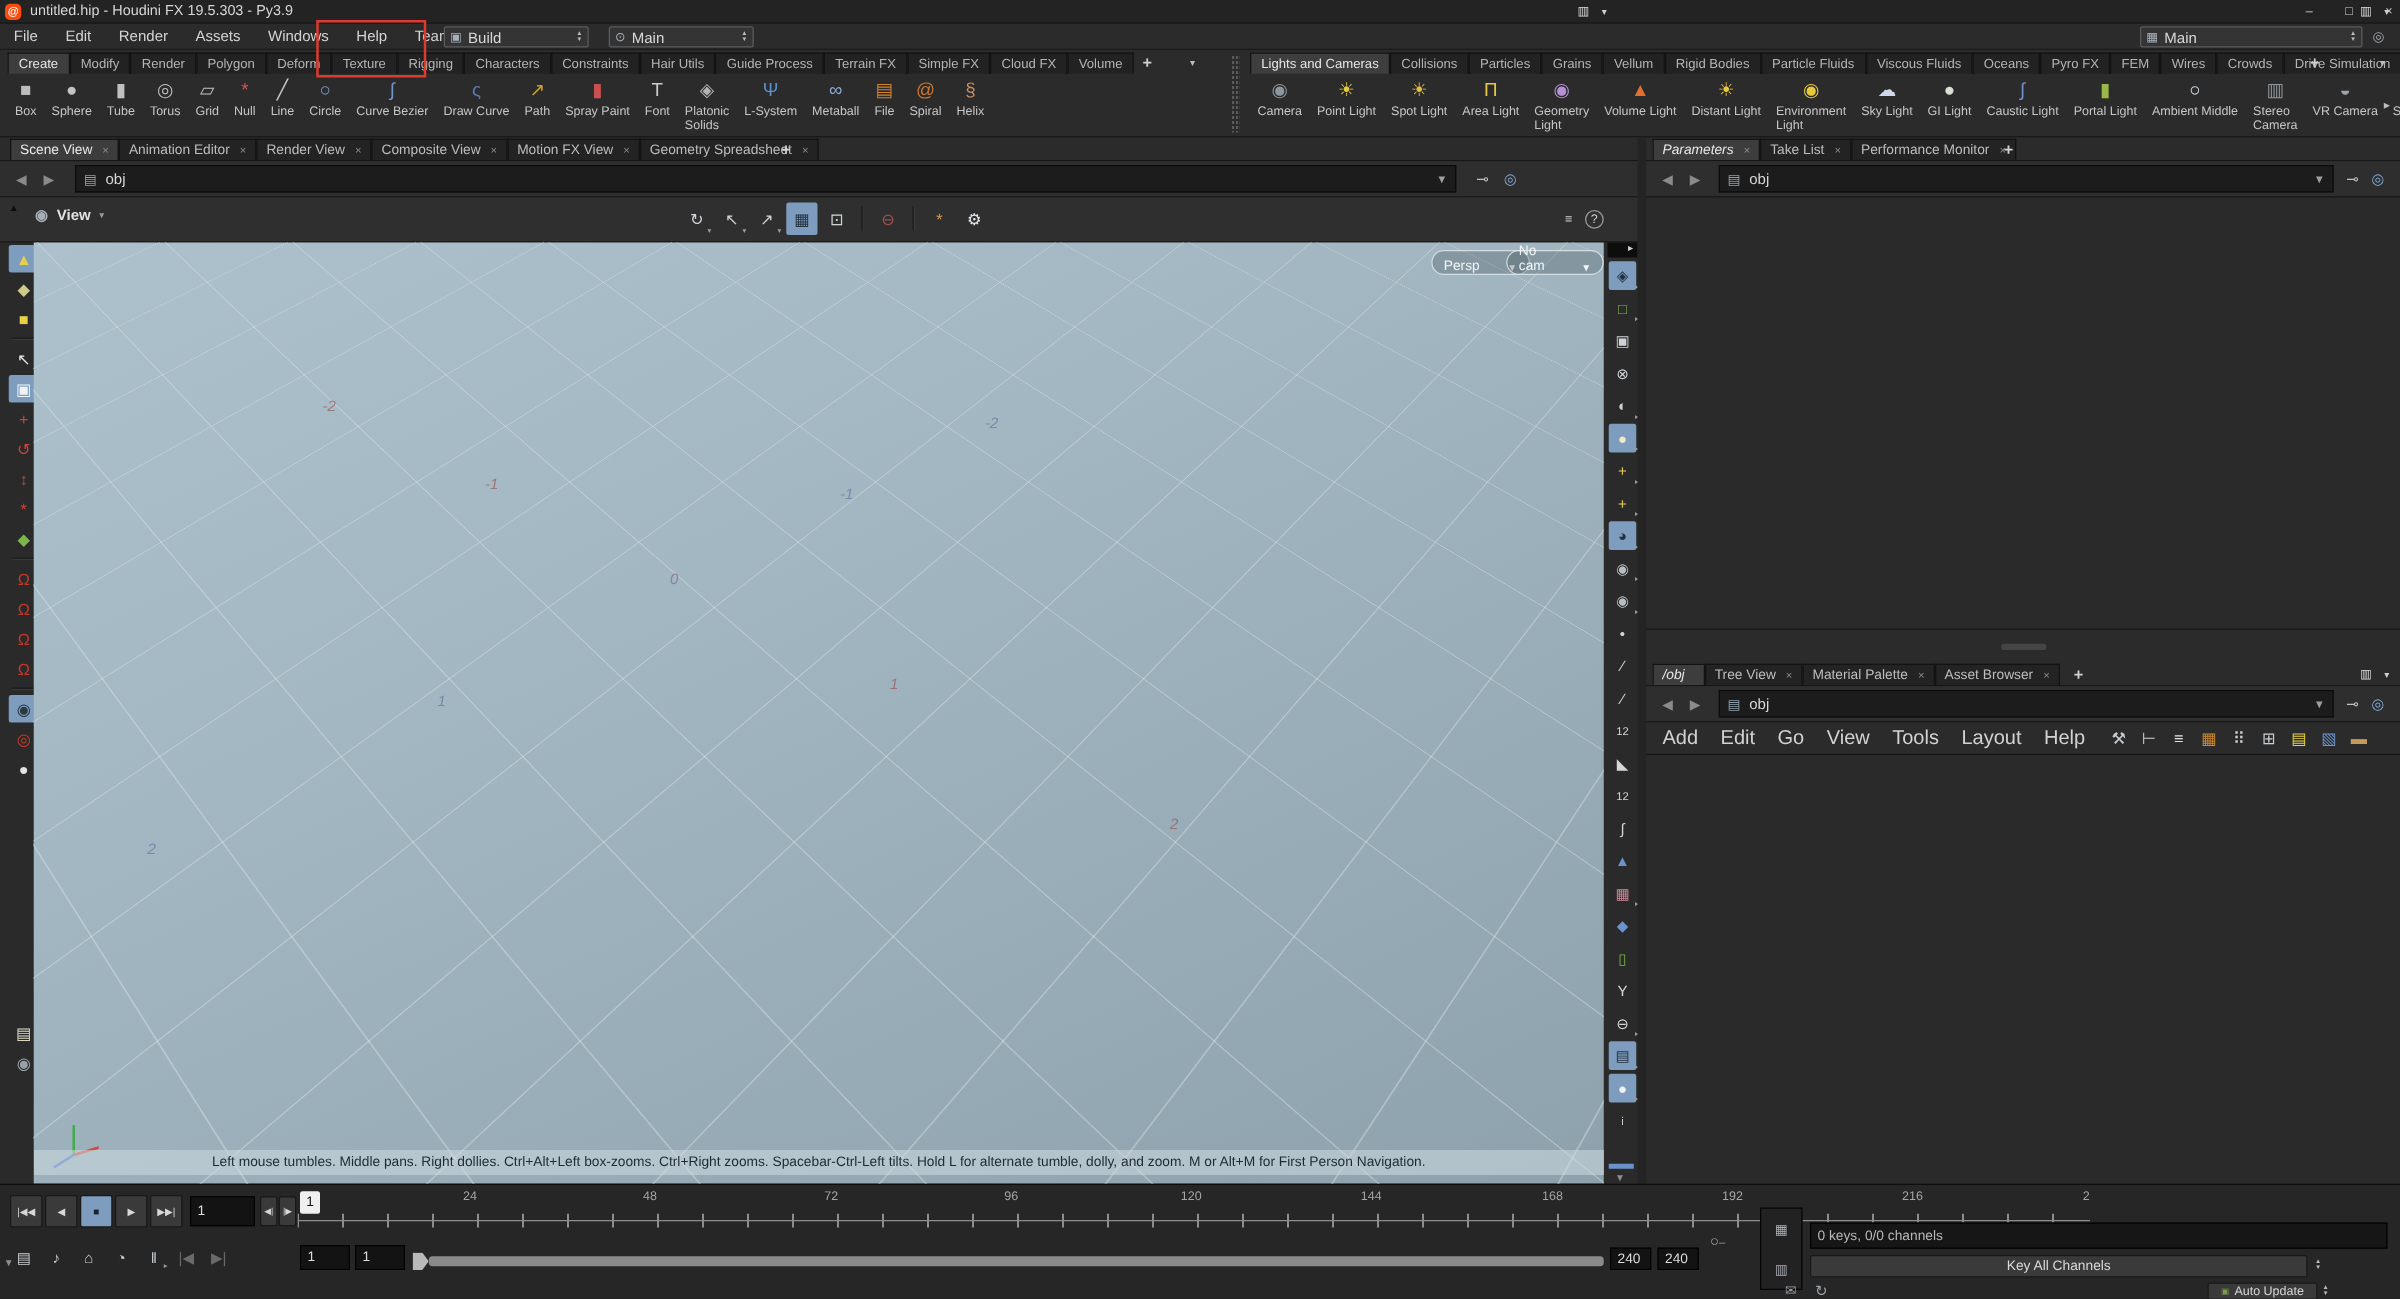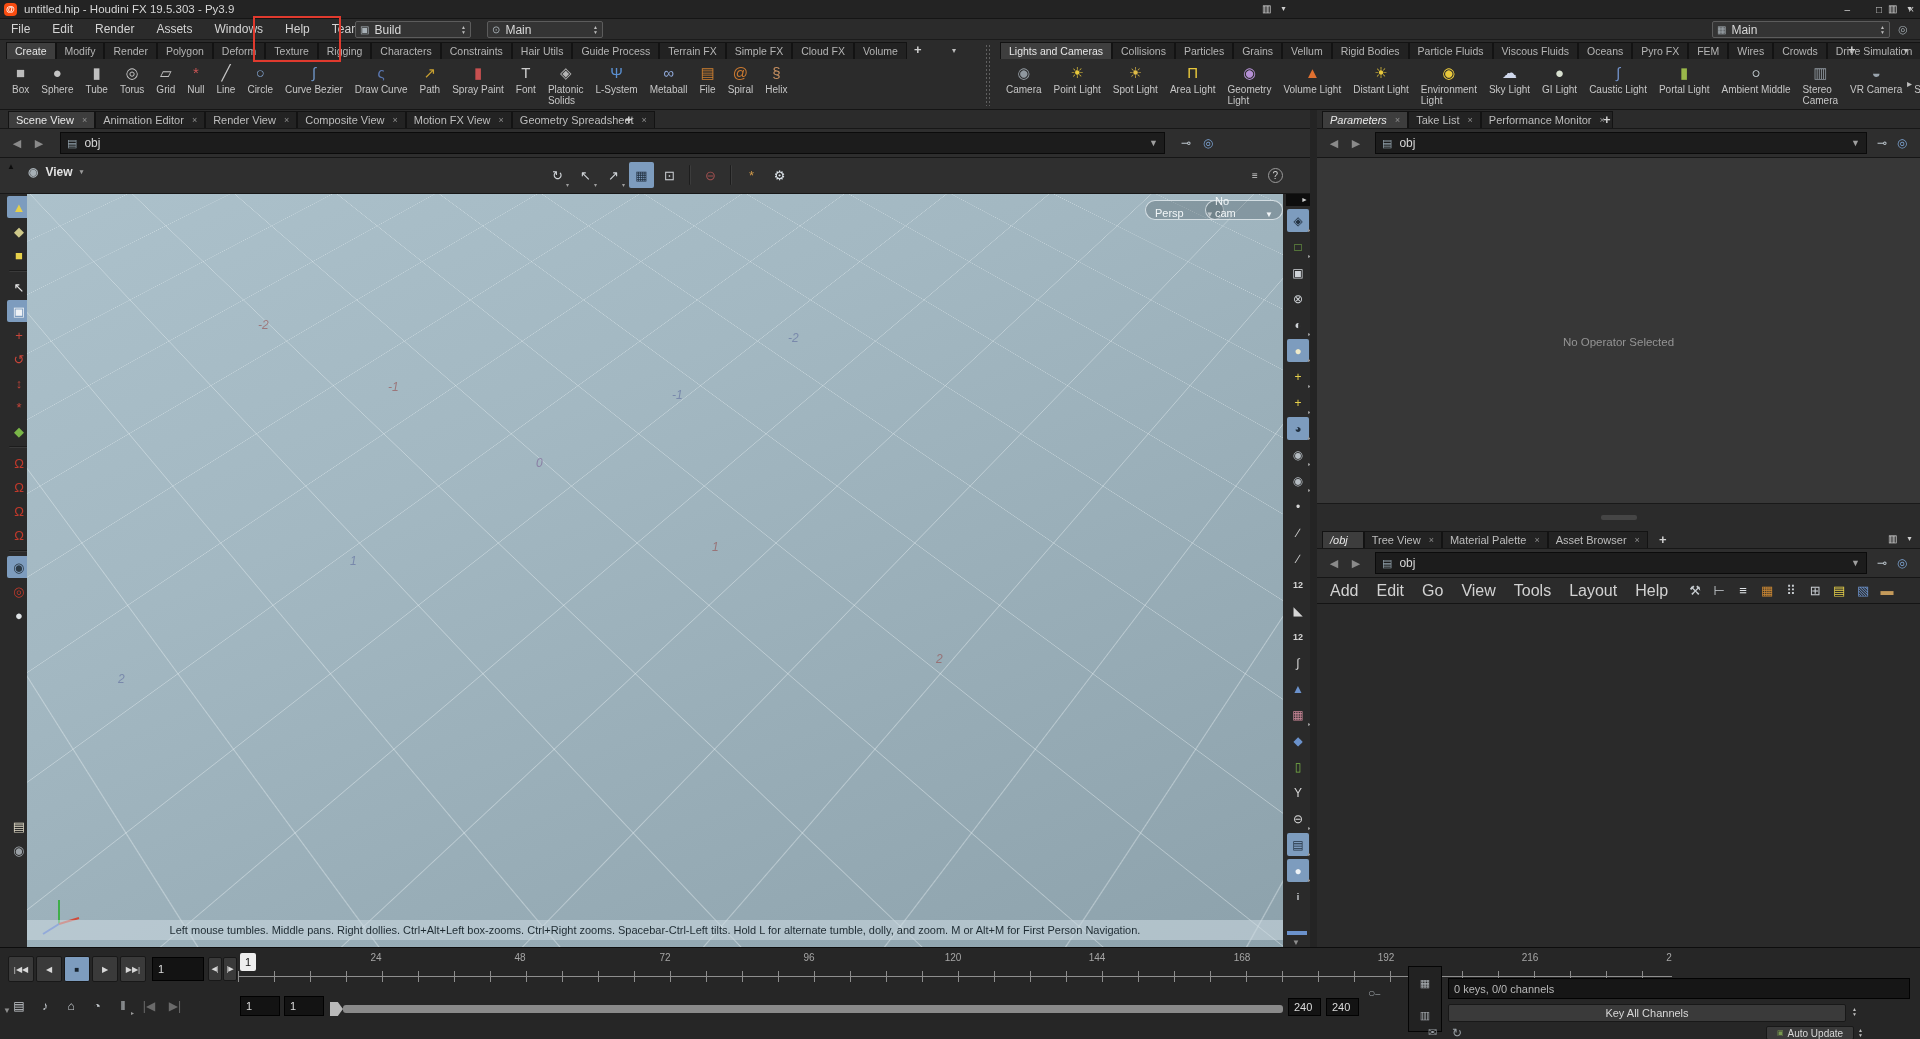--- a/index.html
+++ b/index.html
@@ -66,21 +66,21 @@
   display:flex;align-items:center;justify-content:center;font-size:13px}
 .lti.active{background:#7d9cbe}
 .lti.sep{height:2px;width:20px;margin:4px auto;background:#1c1c1c;border-bottom:1px solid #3a3a3a}
 .lti.gap{height:185px}
 .lti.sub::after{content:"▸";position:absolute;right:-1px;bottom:-1px;font-size:6px;color:#989898}
 #righttools{left:1285px;top:194px;width:26px;height:753px}
 .stow{width:24px;height:12px;background:#0d0d0d;color:#cfcfcf;font-size:7px;text-align:right;line-height:12px;padding-right:2px;margin:0 auto 3px}
 .rti{position:relative;width:22px;height:23px;margin:3px auto;border-radius:2px;
   display:flex;align-items:center;justify-content:center;font-size:12px}
 .rti.active{background:#7d9cbe}
-.rti.txt{font-size:9px;font-weight:bold}
+.rti.txt{font-size:9px;font-weight:normal}
 .rti.sub::after{content:"▸";position:absolute;right:-2px;bottom:-1px;font-size:6px;color:#989898}
 #rprogress{position:absolute;left:2px;bottom:12px;width:20px;height:4px;background:#6b92cc}
 #rcaret{position:absolute;left:7px;bottom:0;font-size:8px;color:#8d8d8d}
 
 #viewport{left:27px;top:194px;width:1256px;height:753px;overflow:hidden;
   background:linear-gradient(155deg,#acc1cb 0%,#a3b8c2 35%,#97acb6 70%,#8da2ac 100%)}
 #gridwrap{position:absolute;inset:0;perspective:1300px;perspective-origin:50% -18%;overflow:hidden}
 #gridplane{position:absolute;left:-90%;top:-130%;width:280%;height:460%;
   background-image:
    repeating-linear-gradient(0deg,rgba(236,243,246,.42) 0 1.4px,transparent 1.4px 128px),
@@ -812,23 +812,20 @@
     <span class="nav">▶</span>
     <div class="pathfield" style="width:492px;margin-left:8px">
       <span class="clap">▤</span>
       <span>obj</span>
       <span class="caret">▼</span>
     </div>
     <span class="pin" style="margin-left:10px">⊸</span>
     <span class="sync" style="margin-left:10px">◎</span>
   </div>
 
-  <div id="parambody" class="abs">
-    <div id="paramempty">No Operator Selected</div>
-  </div>
 
   <div id="hsplit" class="abs">
       <div class="handle"></div>
     </div>
 
   <div class="tabrow abs" style="left:1317px;top:530px;width:603px;height:19px;padding-left:5px">
 
       <div class="ptab italic active">
         <span>/obj</span>
         <span class="px"></span>

